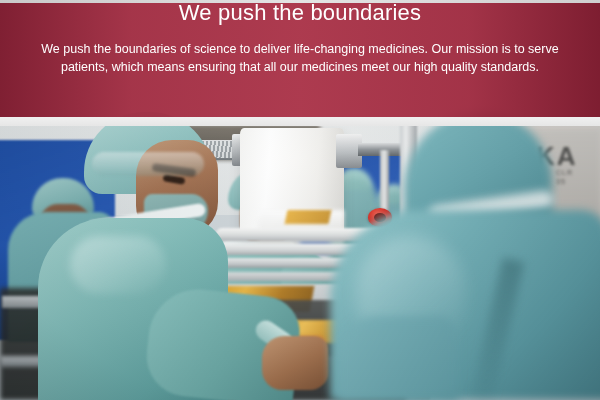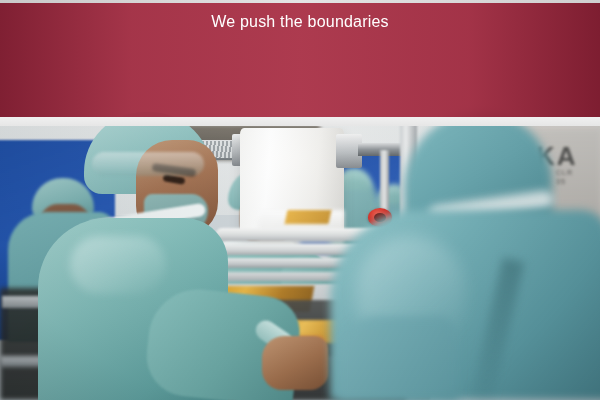--- a/index.html
+++ b/index.html
@@ -575,23 +575,22 @@
     text-align: center;
   }
   .banner-top-edge {
     position: absolute;
     left: 0; top: 0;
     width: 600px; height: 3px;
     background: linear-gradient(90deg,#c9c9c9 0%, #e4e4e4 50%, #cfcfcf 100%);
   }
   .banner-title {
     margin: 0;
-    padding-top: 9px;
     font-family: "Liberation Sans", sans-serif;
-    font-size: 16px;
+    font-size: 22px;
     font-weight: 400;
     line-height: 20px;
     letter-spacing: .2px;
     color: #ffffff;
   }
   .banner-body {
     margin: 0;
     padding-top: 17px;
     font-family: "Liberation Sans", sans-serif;
     font-size: 12.5px;
@@ -696,16 +695,17 @@
     <div class="w wf-fold"></div>
     <div class="w wf-arm"></div>
 
     <div class="photo-grade"></div>
   </div>
 
   <div class="strip-under-banner"></div>
 
   <div class="banner">
     <h1 class="banner-title">We push the boundaries</h1>
+    <p class="banner-body">We push the boundaries of science to deliver life-changing medicines. Our mission is to serve patients, which means ensuring that all our medicines meet our high quality standards.</p>
   </div>
   <div class="banner-top-edge"></div>
 
 </div>
 
 </body></html>

